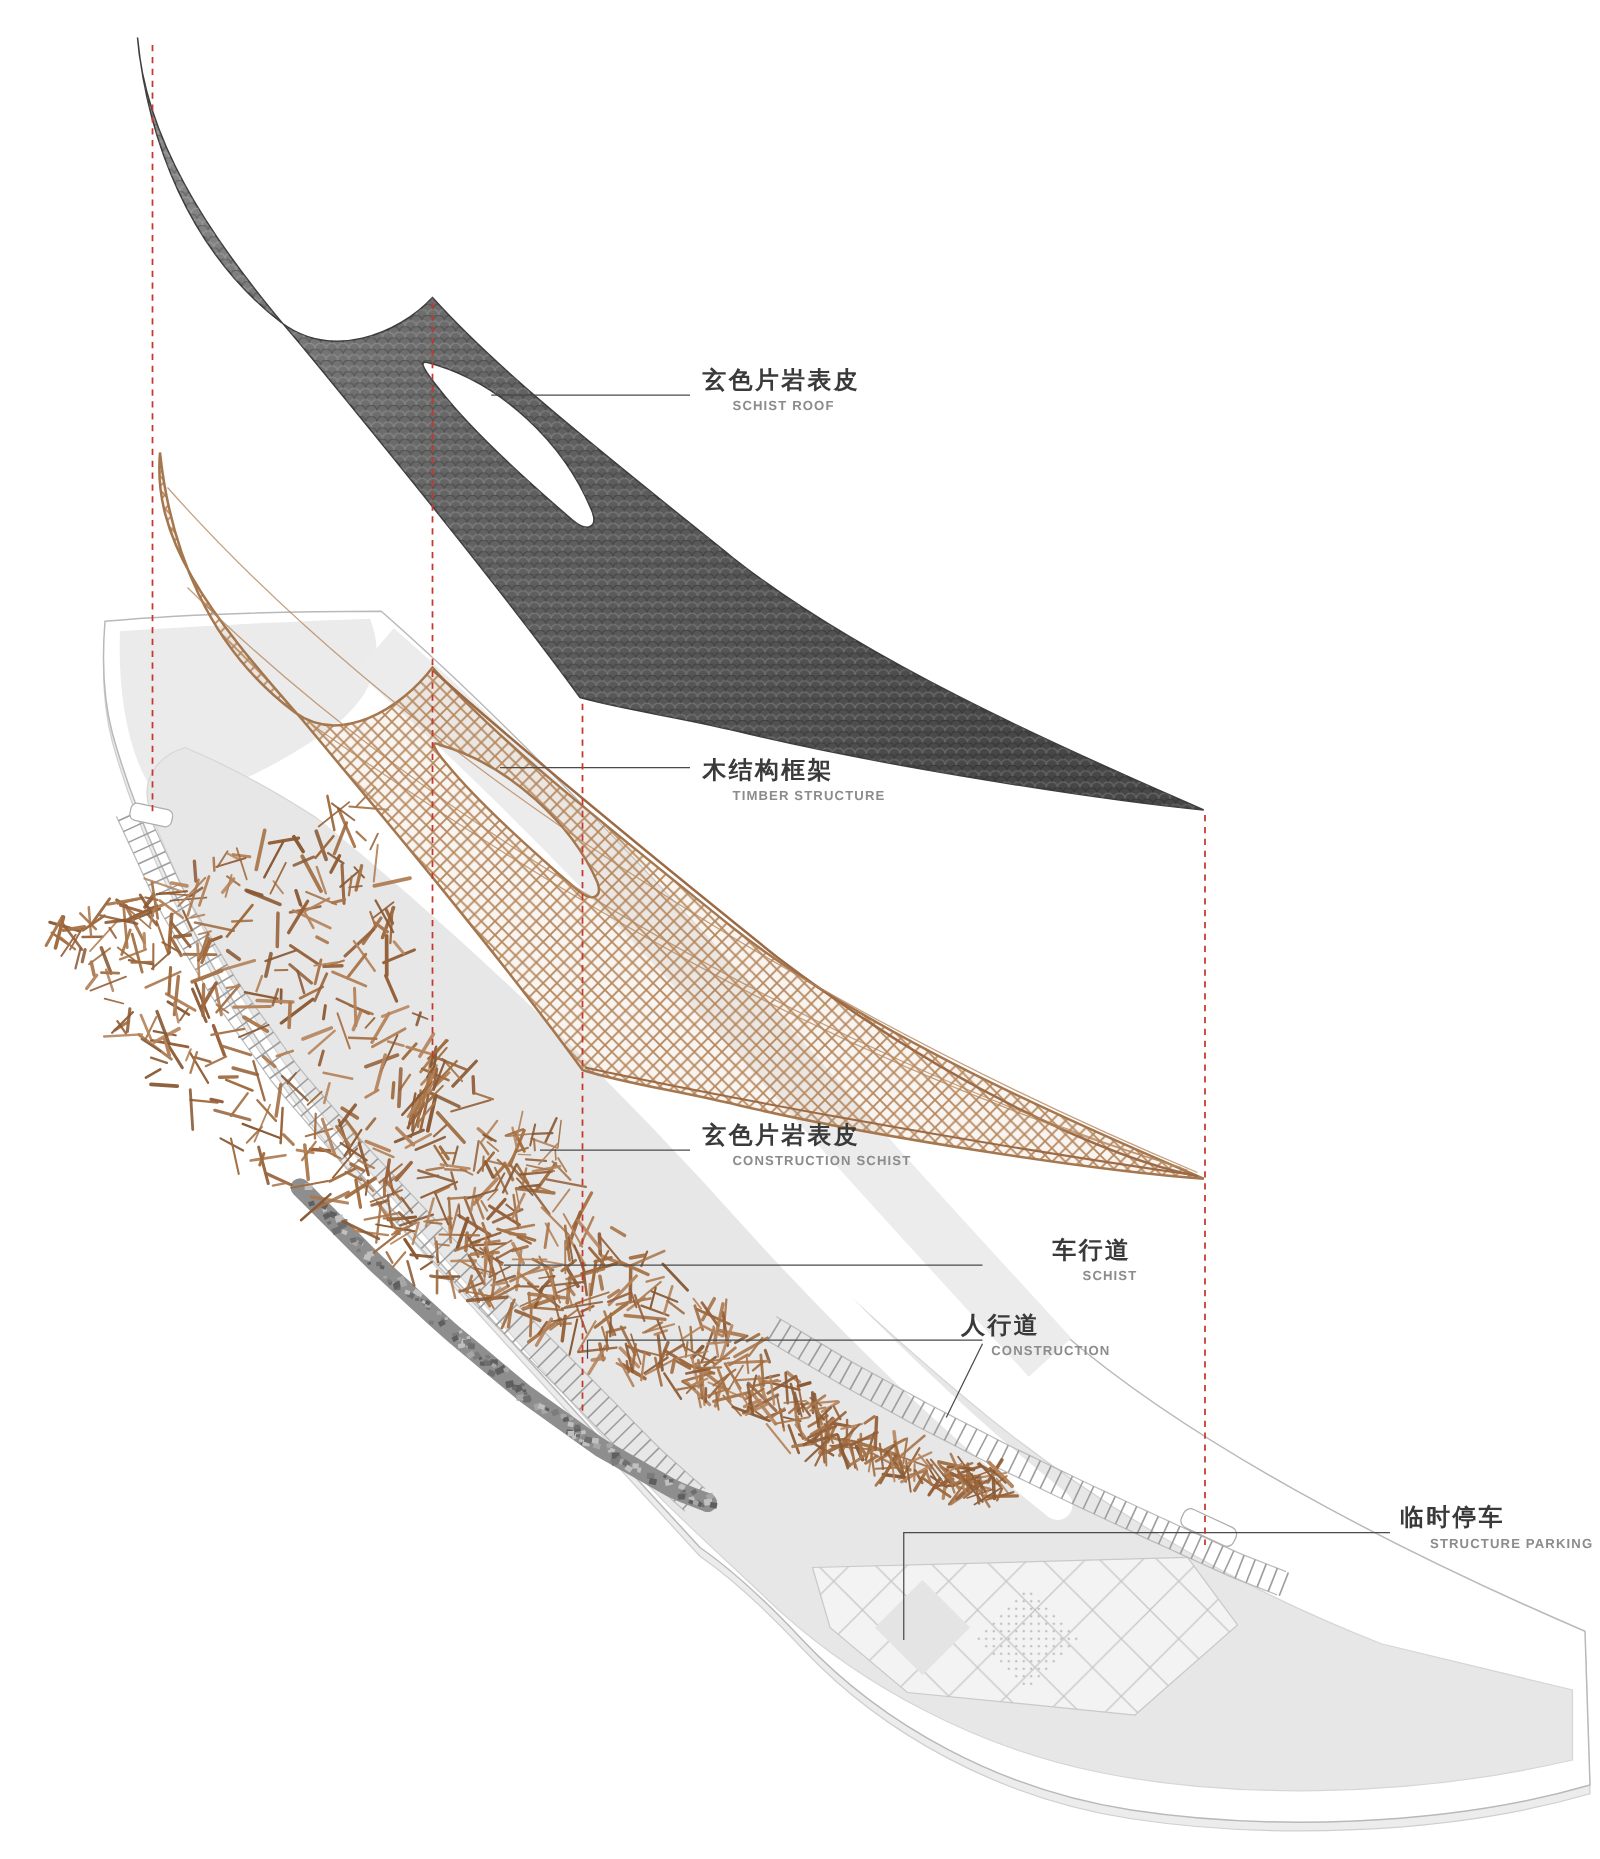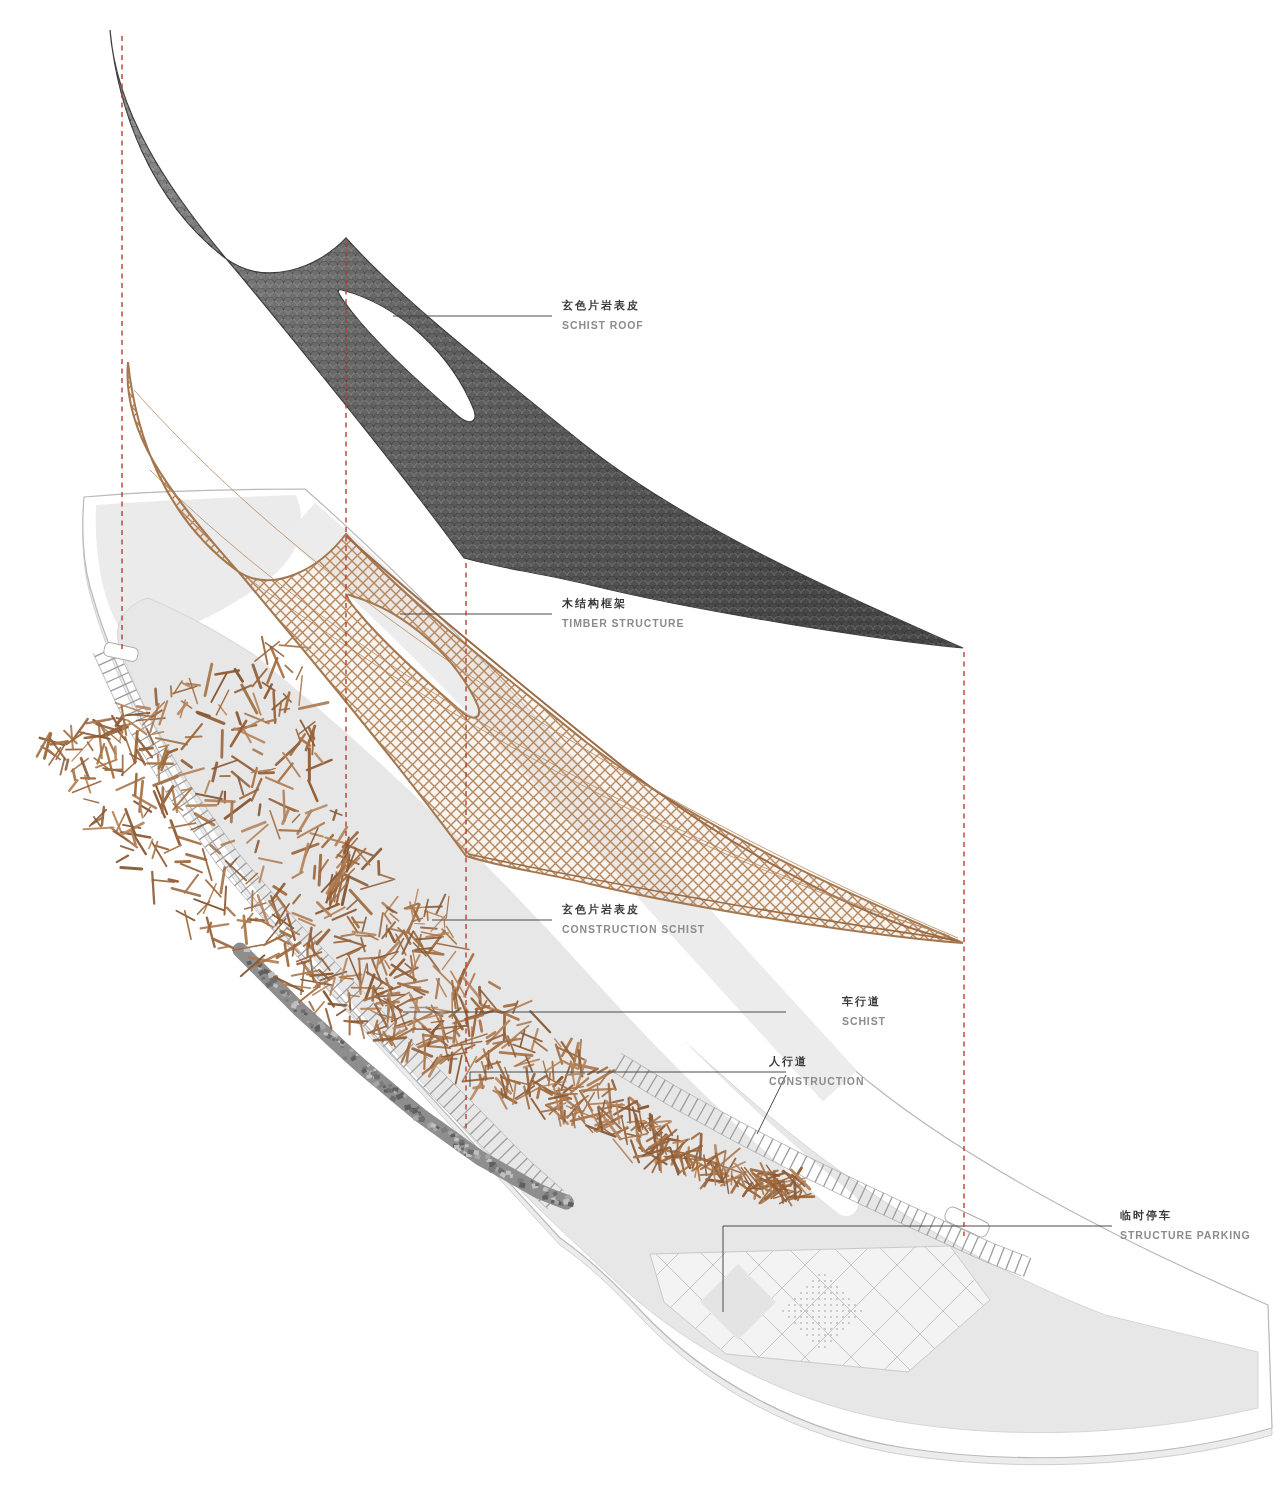--- a/index.html
+++ b/index.html
@@ -1,21 +1,21 @@
 <!DOCTYPE html>
 <html><head>
 <meta charset="utf-8">
 <style>
   html,body{margin:0;padding:0;background:#ffffff;}
   .stage{position:relative;width:1280px;height:1487px;background:#ffffff;overflow:hidden;
          font-family:"Liberation Sans",sans-serif;}
   .stage svg{position:absolute;left:0;top:0;}
   .label{position:absolute;white-space:nowrap;}
-  .label .zh{font-size:11px;font-weight:600;color:#3a3a3a;letter-spacing:2px;line-height:18px;}
-  .label .en{font-size:10.5px;font-weight:700;color:#8c8c8c;letter-spacing:0.9px;margin-top:5px;line-height:12px;}
+  .label .zh{font-size:19px;font-weight:600;color:#3a3a3a;letter-spacing:2px;line-height:18px;}
+  .label .en{font-size:10.5px;font-weight:700;color:#8c8c8c;letter-spacing:0.9px;margin-top:5px;line-height:12px;margin-left:24px;}
 </style>
 </head>
 <body>
 
 <div class="stage">
 
 <svg id="axon" width="1280" height="1487" viewBox="0 0 1280 1487">
   <defs>
     <linearGradient id="roofGrad" x1="0" y1="0" x2="1" y2="0.35">
       <stop offset="0" stop-color="#8f8f8f"></stop>
@@ -1328,21 +1328,21 @@
     <line x1="346" y1="242" x2="346" y2="848"></line>
     <line x1="466" y1="563" x2="466" y2="1133"></line>
     <line x1="964" y1="652" x2="964" y2="1236"></line>
   </g>
 </svg>
 
 <div class="label" style="left:562px;top:296px">
   <div class="zh">玄色片岩表皮</div>
   <div class="en">SCHIST ROOF</div>
 </div>
-<div class="label" style="left:562px;top:594px">
+<div class="label" style="left:562px;top:608px">
   <div class="zh">木结构框架</div>
   <div class="en">TIMBER STRUCTURE</div>
 </div>
 <div class="label" style="left:562px;top:900px">
   <div class="zh">玄色片岩表皮</div>
   <div class="en">CONSTRUCTION SCHIST</div>
 </div>
 <div class="label" style="left:842px;top:992px">
   <div class="zh">车行道</div>
   <div class="en">SCHIST</div>

